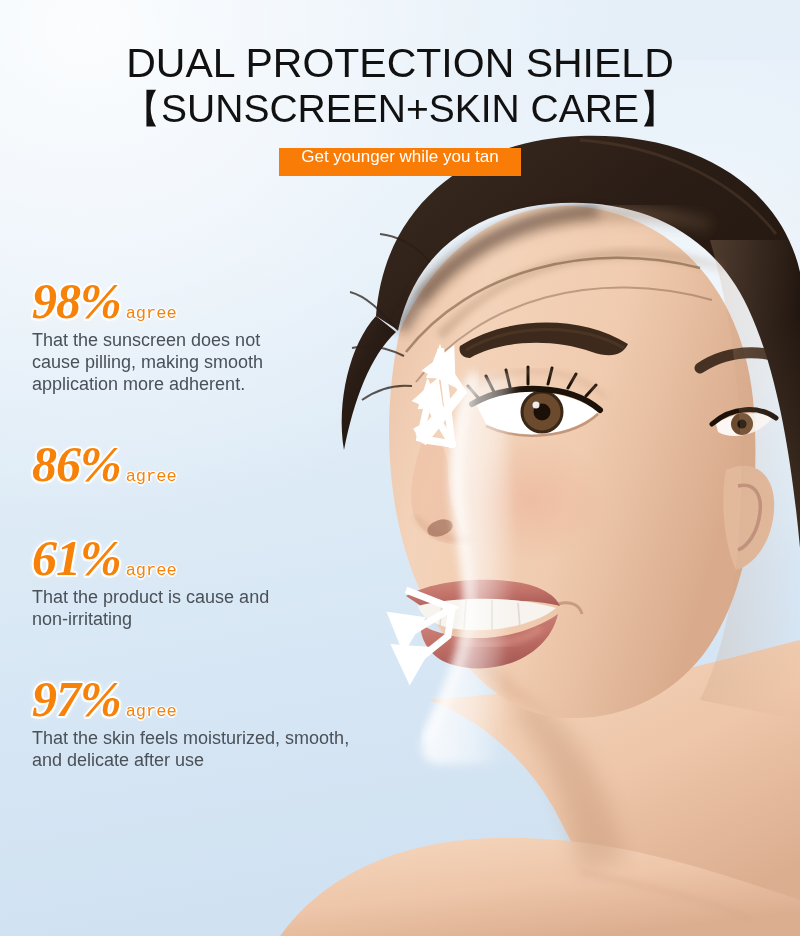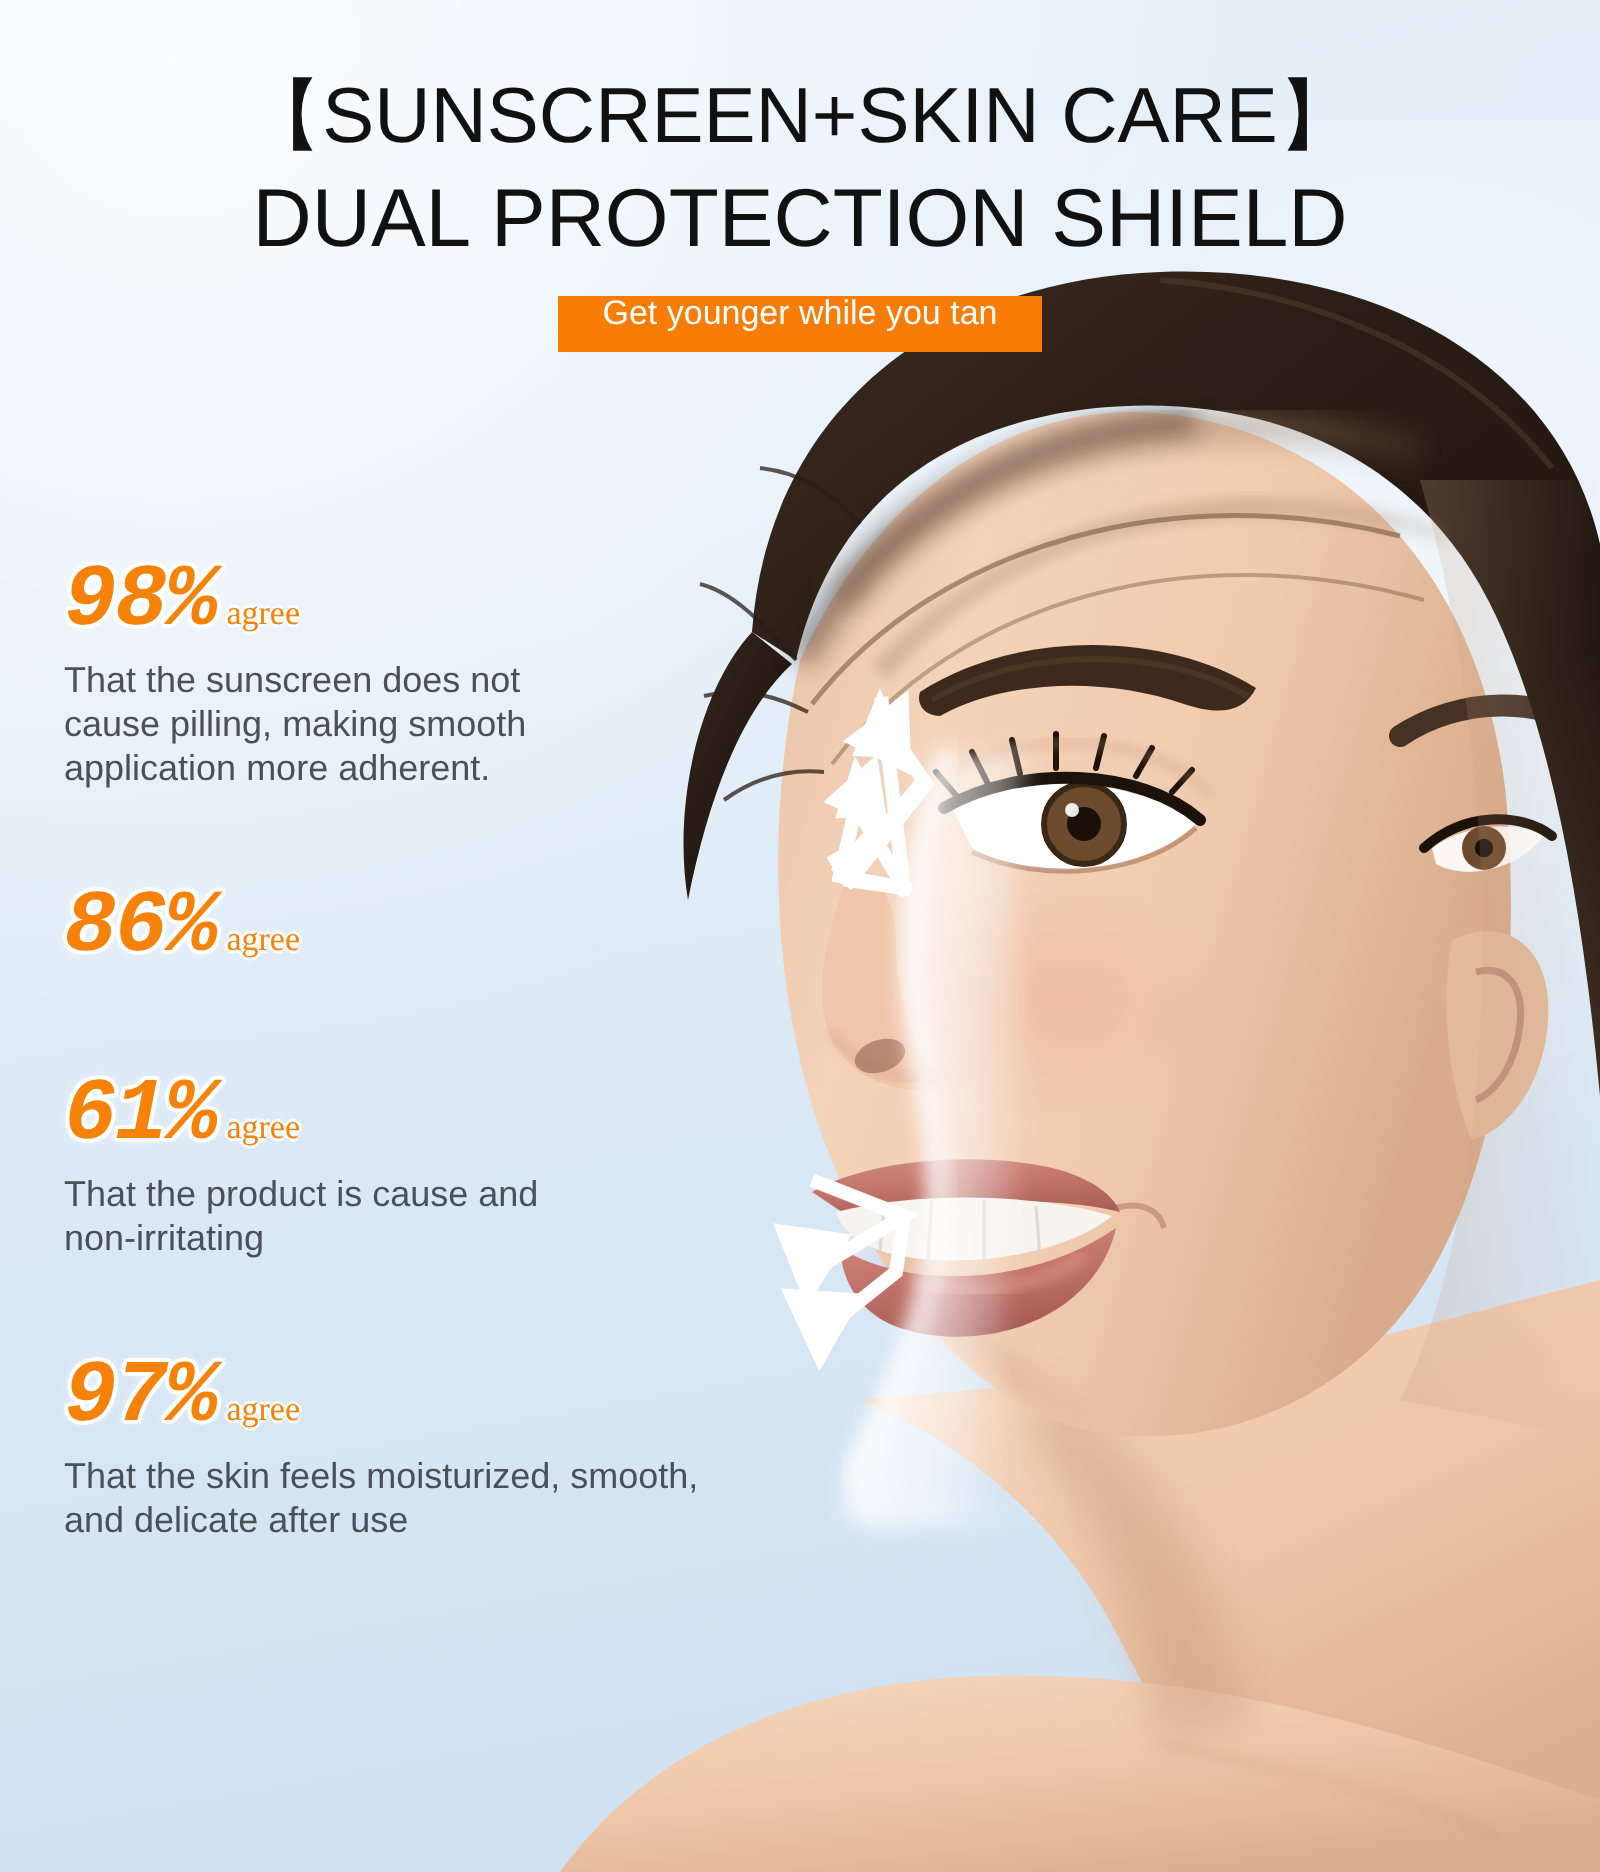--- a/index.html
+++ b/index.html
@@ -109,34 +109,34 @@
   }
   .stat:last-child { margin-bottom: 1px; }
 
   .stat-head {
     display: flex;
     align-items: baseline;
     line-height: 1;
     margin-bottom: 3px;
   }
   .pct {
-    font-family: Liberation Mono, monospace;
+    font-family: Liberation Serif, serif;
     font-weight: bold;
     font-style: italic;
-    font-size: 44px;
+    font-size: 50px;
     line-height: 50px;
     color: #f7820a;
     letter-spacing: -1px;
     text-shadow:
       2px 0 0 #ffffff, -2px 0 0 #ffffff, 0 2px 0 #ffffff, 0 -2px 0 #ffffff,
       1.5px 1.5px 0 #ffffff, -1.5px 1.5px 0 #ffffff, 1.5px -1.5px 0 #ffffff, -1.5px -1.5px 0 #ffffff,
       0 0 6px #ffffff;
   }
   .agree {
-    font-family: Liberation Serif, serif;
+    font-family: Liberation Mono, monospace;
     font-size: 17px;
     line-height: 17px;
     color: #f7820a;
     margin-left: 5px;
     text-shadow:
       1.5px 0 0 #ffffff, -1.5px 0 0 #ffffff, 0 1.5px 0 #ffffff, 0 -1.5px 0 #ffffff,
       0 0 4px #ffffff;
   }
   .stat-desc {
     font-family: "Liberation Sans", sans-serif;
@@ -350,22 +350,22 @@
 
     <g fill="#ffffff" stroke="#ffffff" stroke-width="7" stroke-linejoin="miter" stroke-linecap="butt">
       <path d="M406 590 L 452 608 L 412 632" fill="none"></path>
       <polygon points="392,616 420,620 404,646"></polygon>
       <path d="M452 608 L 448 636 L 418 660" fill="none"></path>
       <polygon points="396,648 426,650 410,678"></polygon>
     </g>
   </svg>
 
   <div class="header">
+    <div class="title-line title-line-2">DUAL PROTECTION SHIELD</div>
     <div class="title-line title-line-1">【SUNSCREEN+SKIN CARE】</div>
-    <div class="title-line title-line-2">DUAL PROTECTION SHIELD</div>
     <div class="badge-wrap">
       <span class="badge">Get younger while you tan</span>
     </div>
   </div>
 
   <div class="stats">
 
     <div class="stat">
       <div class="stat-head">
         <span class="pct">98%</span>

